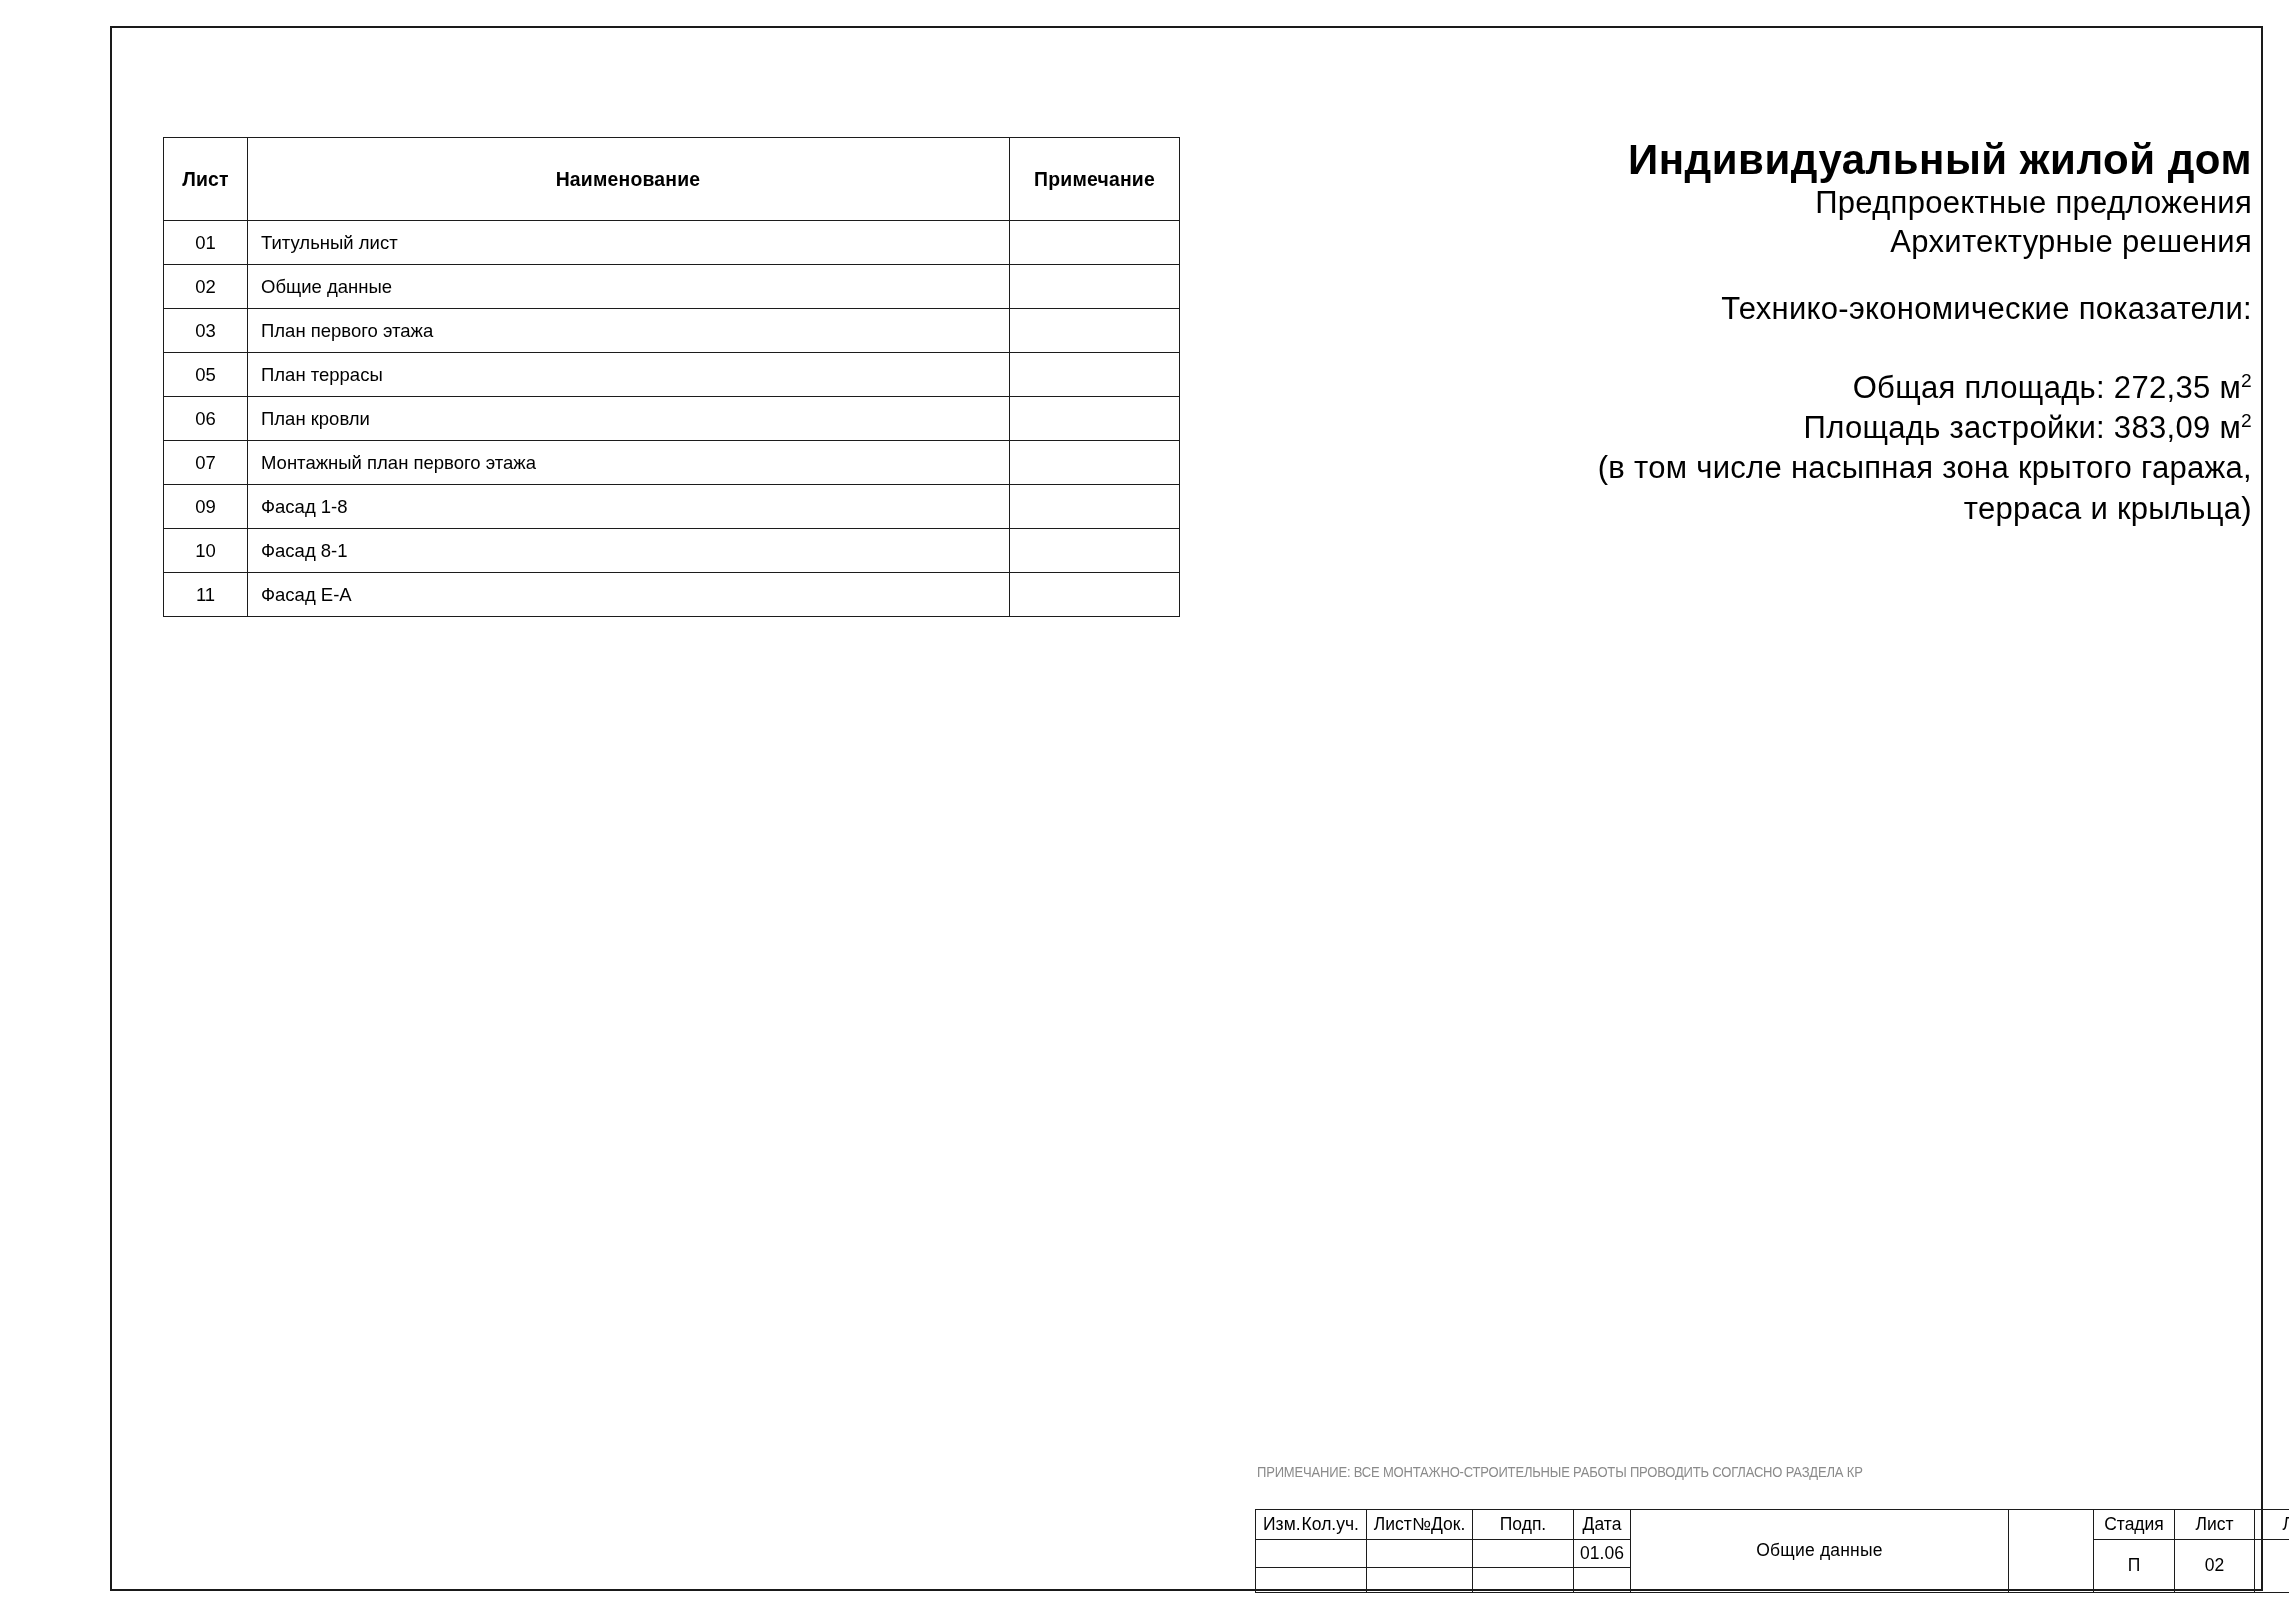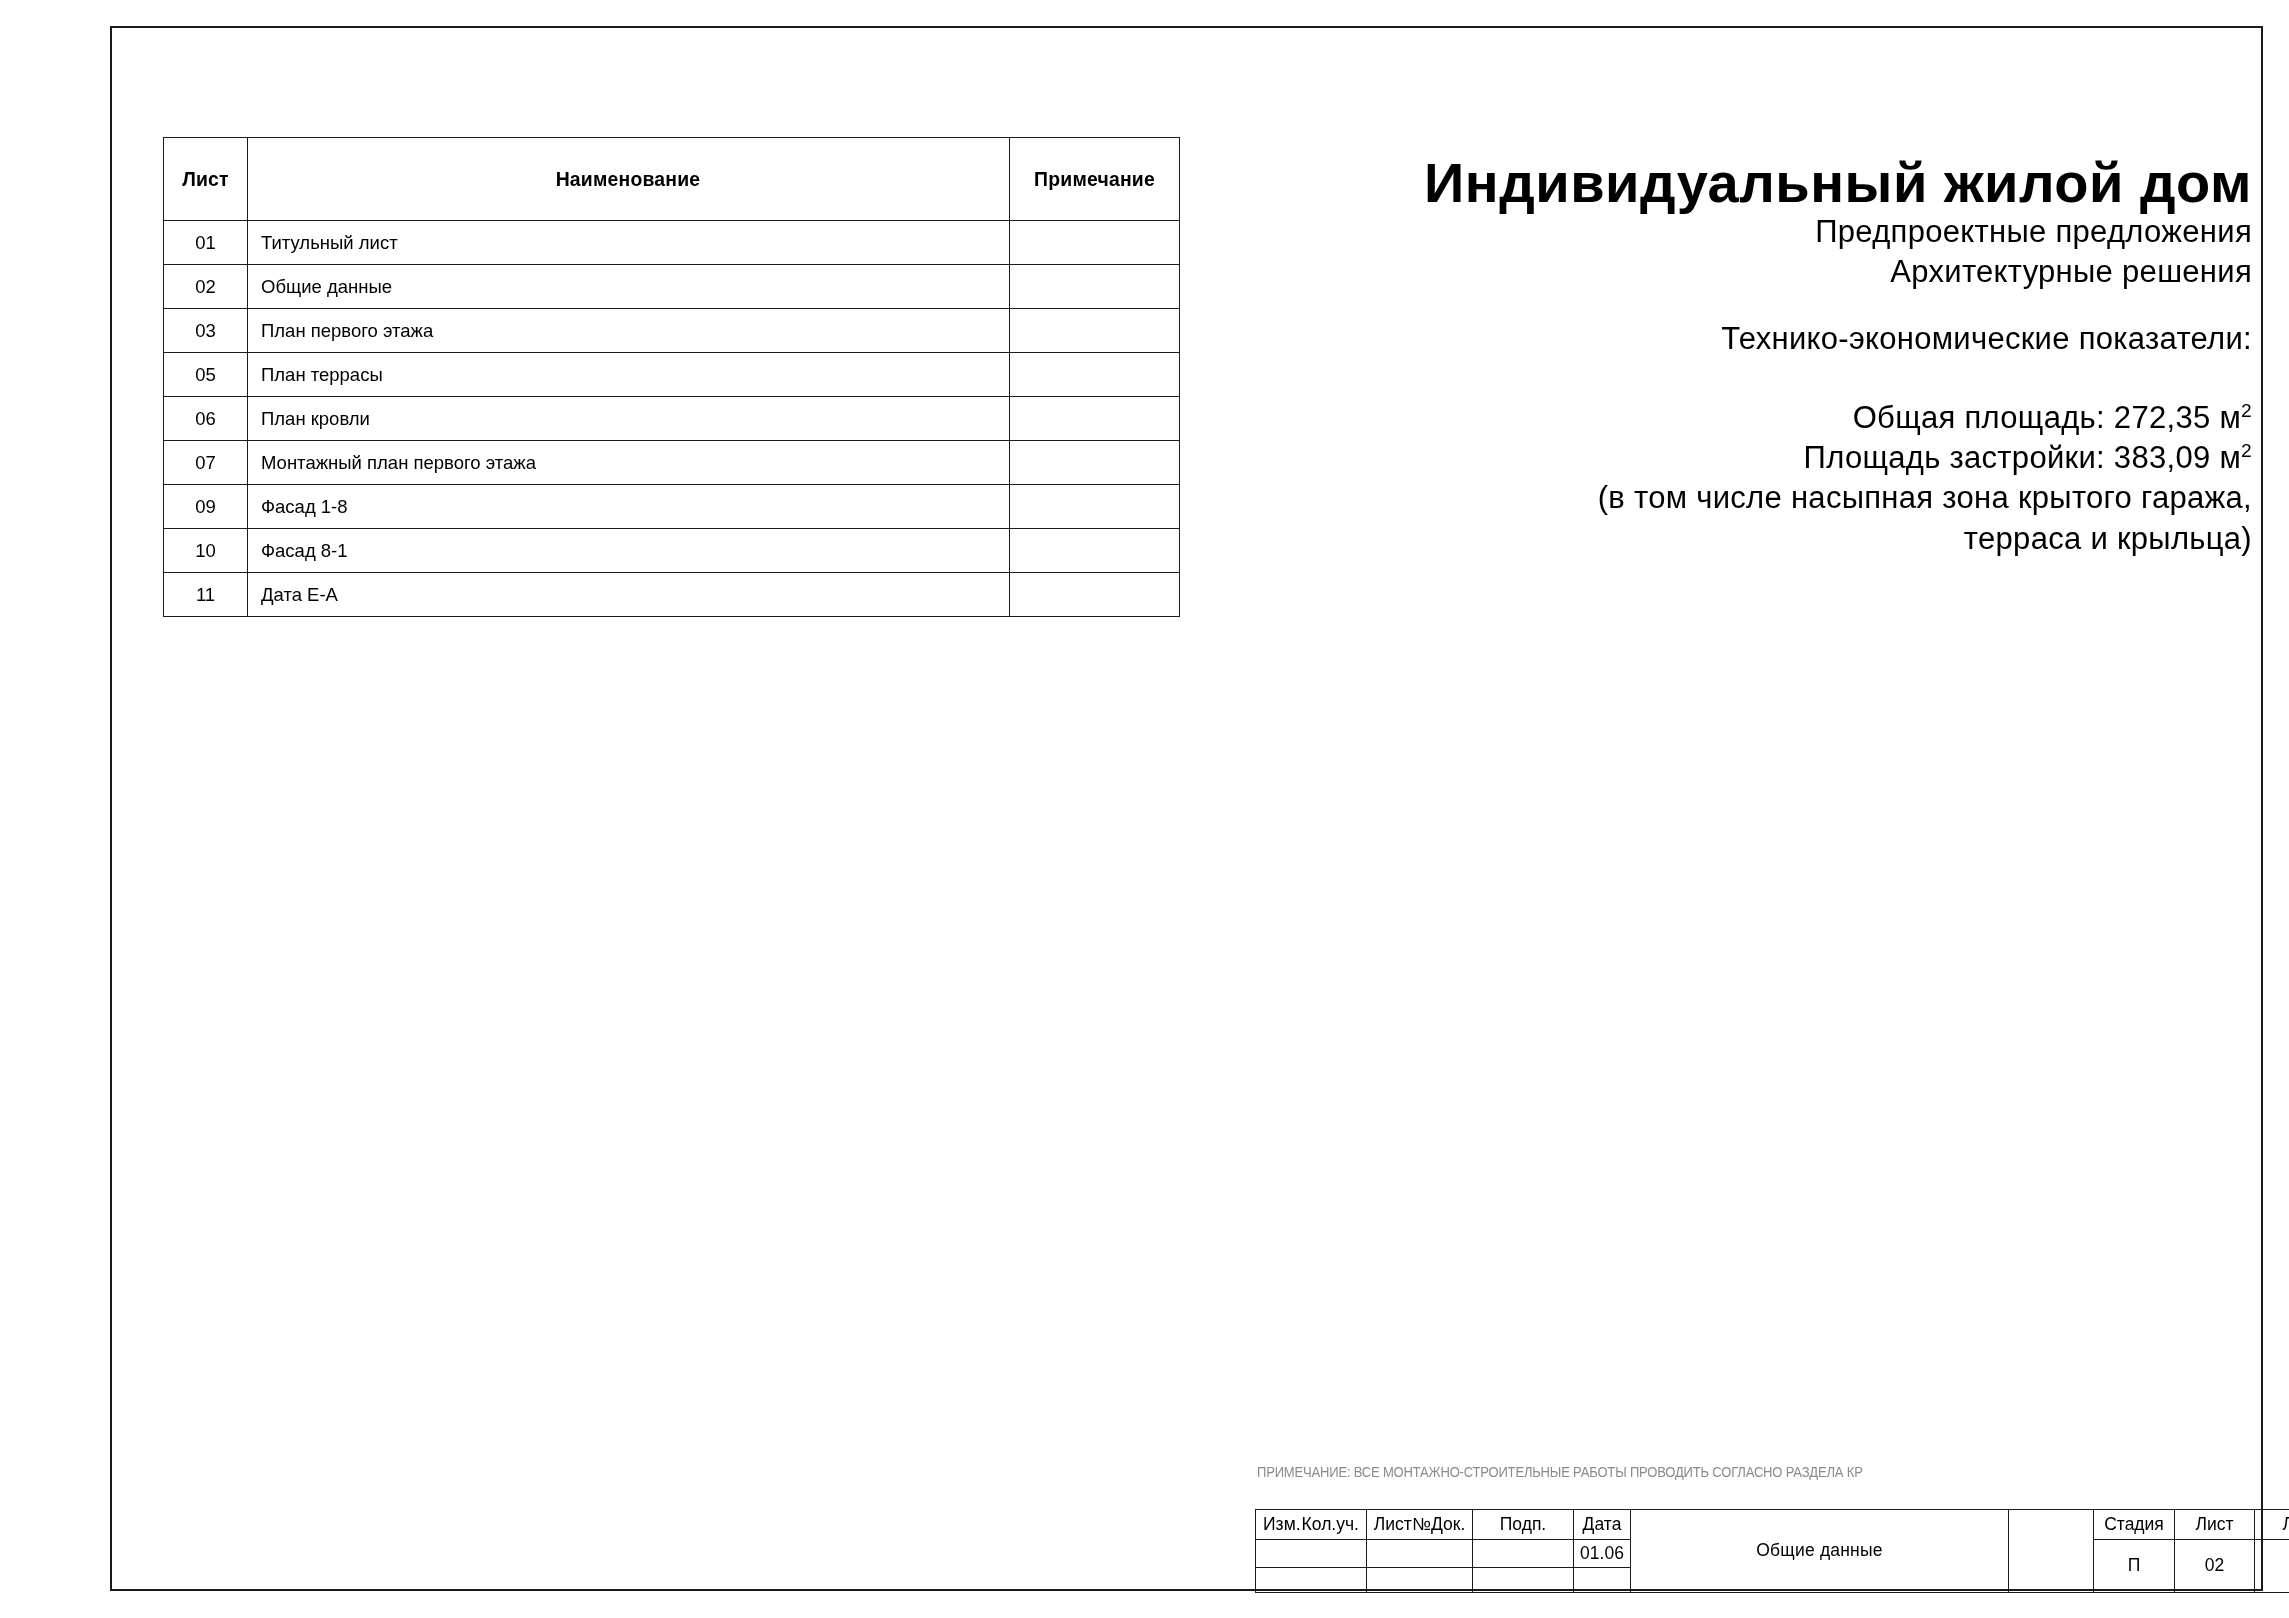--- a/index.html
+++ b/index.html
@@ -66,26 +66,25 @@
   #title-block {
     position: absolute;
     left: 1227px;
     top: 138px;
     width: 1036px;
     text-align: right;
     padding-right: 11px;
     box-sizing: border-box;
   }
   #project-title {
-    font-size: 56px;
+    font-size: 42px;
     font-weight: bold;
     letter-spacing: 0.5px;
     line-height: 1.06;
     white-space: nowrap;
-    margin-top: 15px;
   }
   .subtitle-line {
     font-size: 31px;
     font-weight: normal;
     line-height: 1.28;
     letter-spacing: 0.3px;
   }
   #subtitle-group { }
   #tep-heading {
     font-size: 31px;
@@ -214,21 +213,21 @@
       <td class="col-name">Фасад 1-8</td>
       <td class="col-note"></td>
     </tr>
     <tr>
       <td class="col-num">10</td>
       <td class="col-name">Фасад 8-1</td>
       <td class="col-note"></td>
     </tr>
     <tr>
       <td class="col-num">11</td>
-      <td class="col-name">Дата Е-А</td>
+      <td class="col-name">Фасад Е-А</td>
       <td class="col-note"></td>
     </tr>
   </tbody>
 </table>
 
 <div id="title-block">
   <div id="project-title">Индивидуальный жилой дом</div>
 
   <div id="subtitle-group">
     <div class="subtitle-line">Предпроектные предложения</div>

